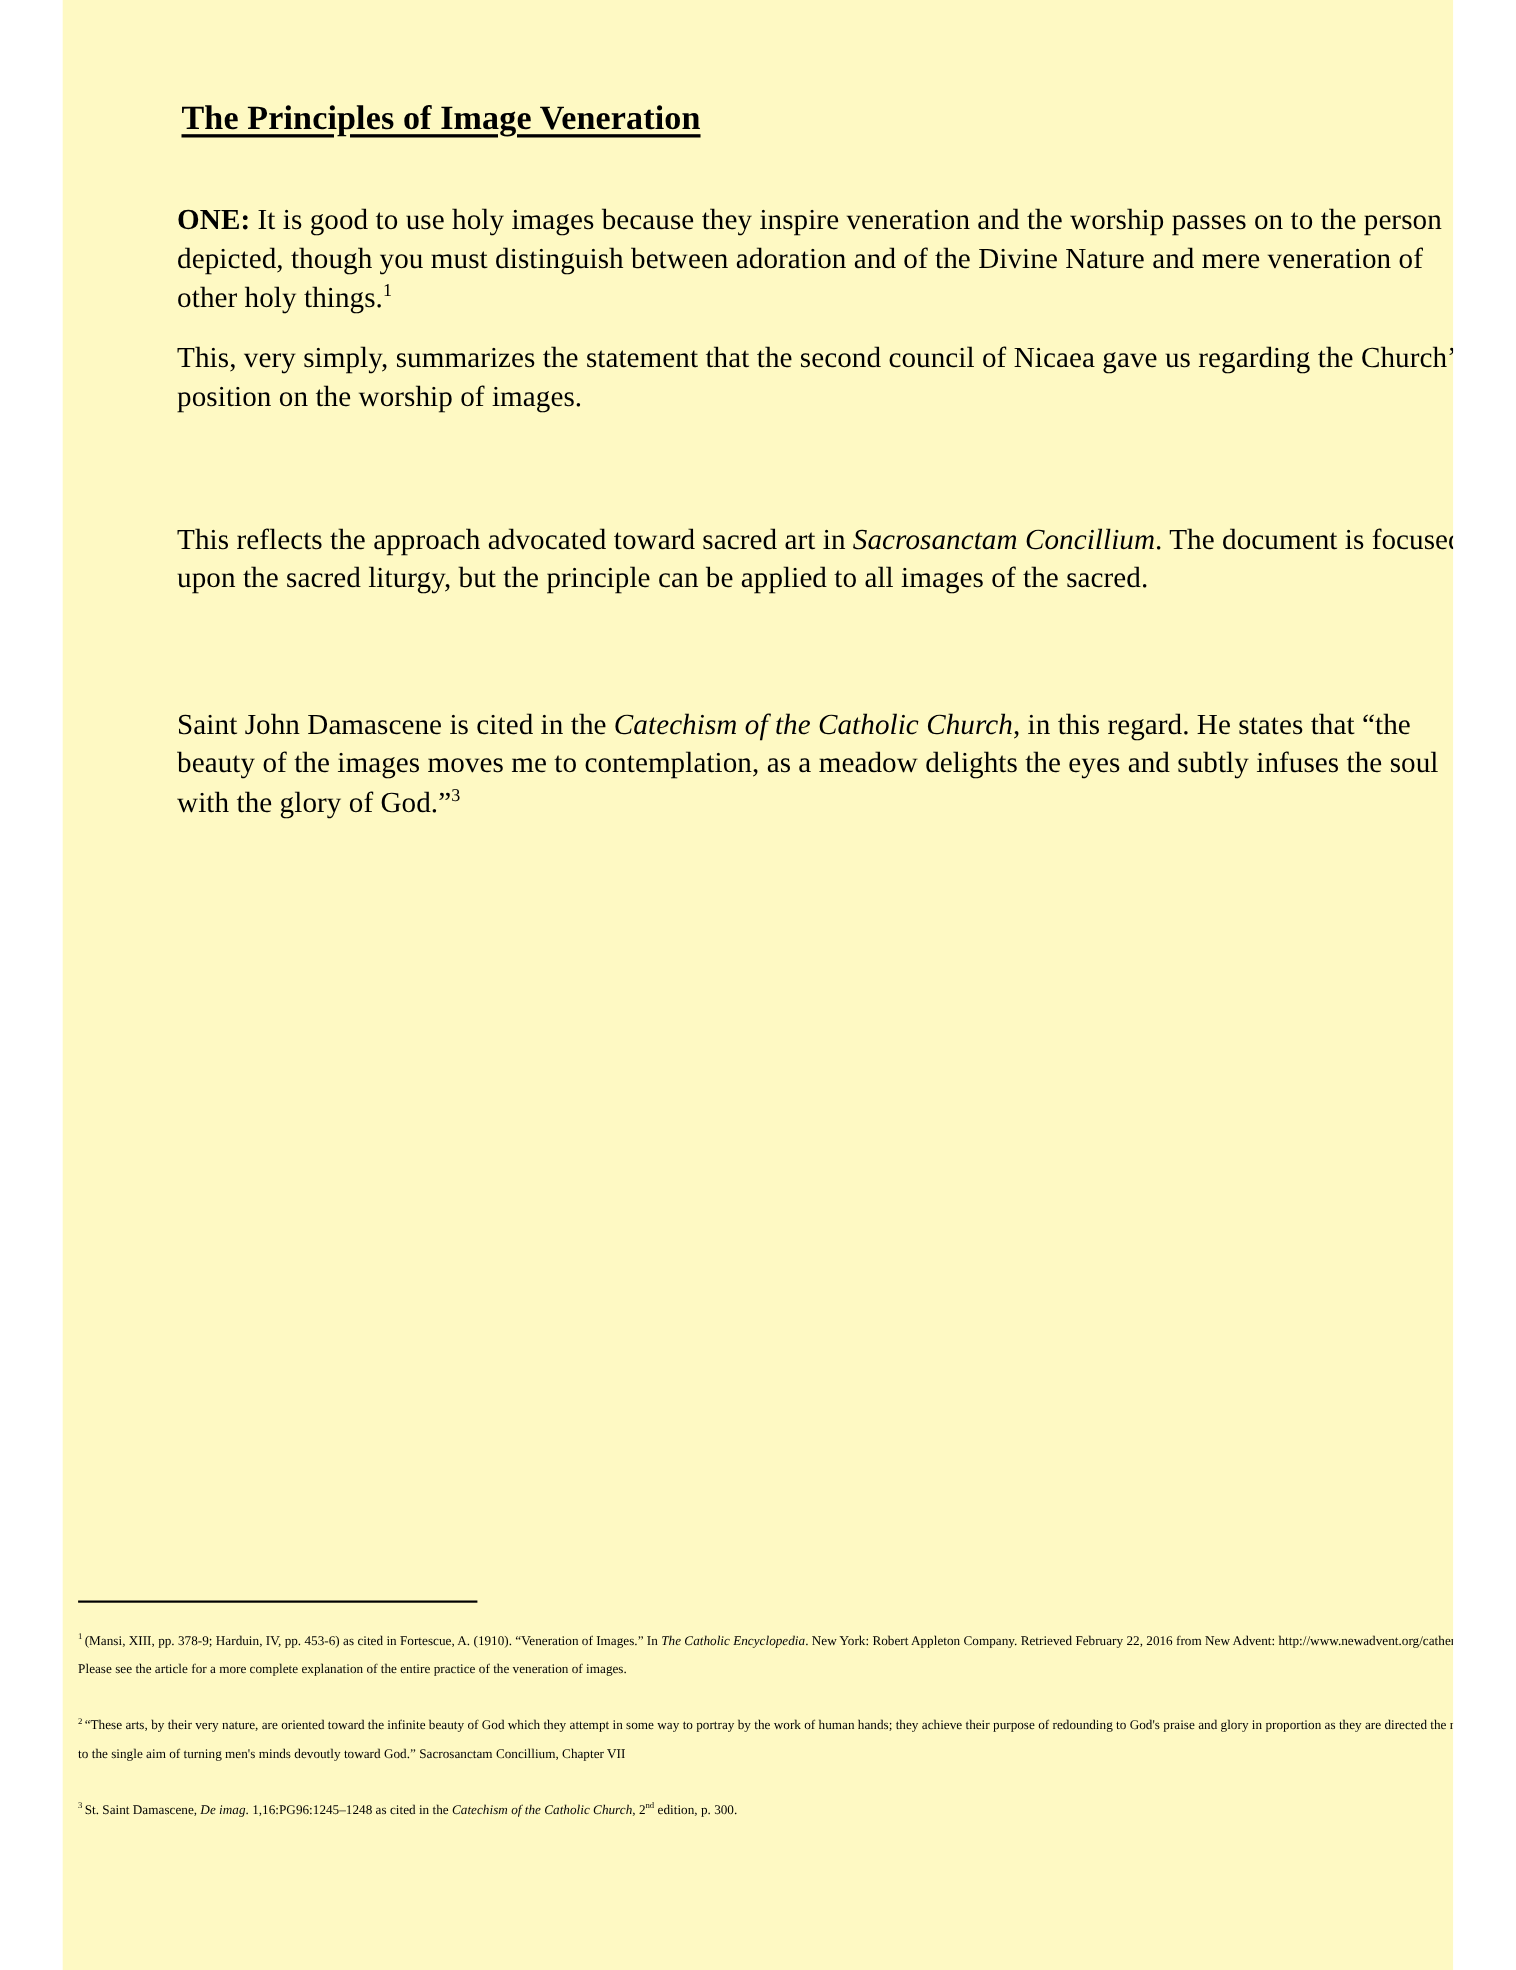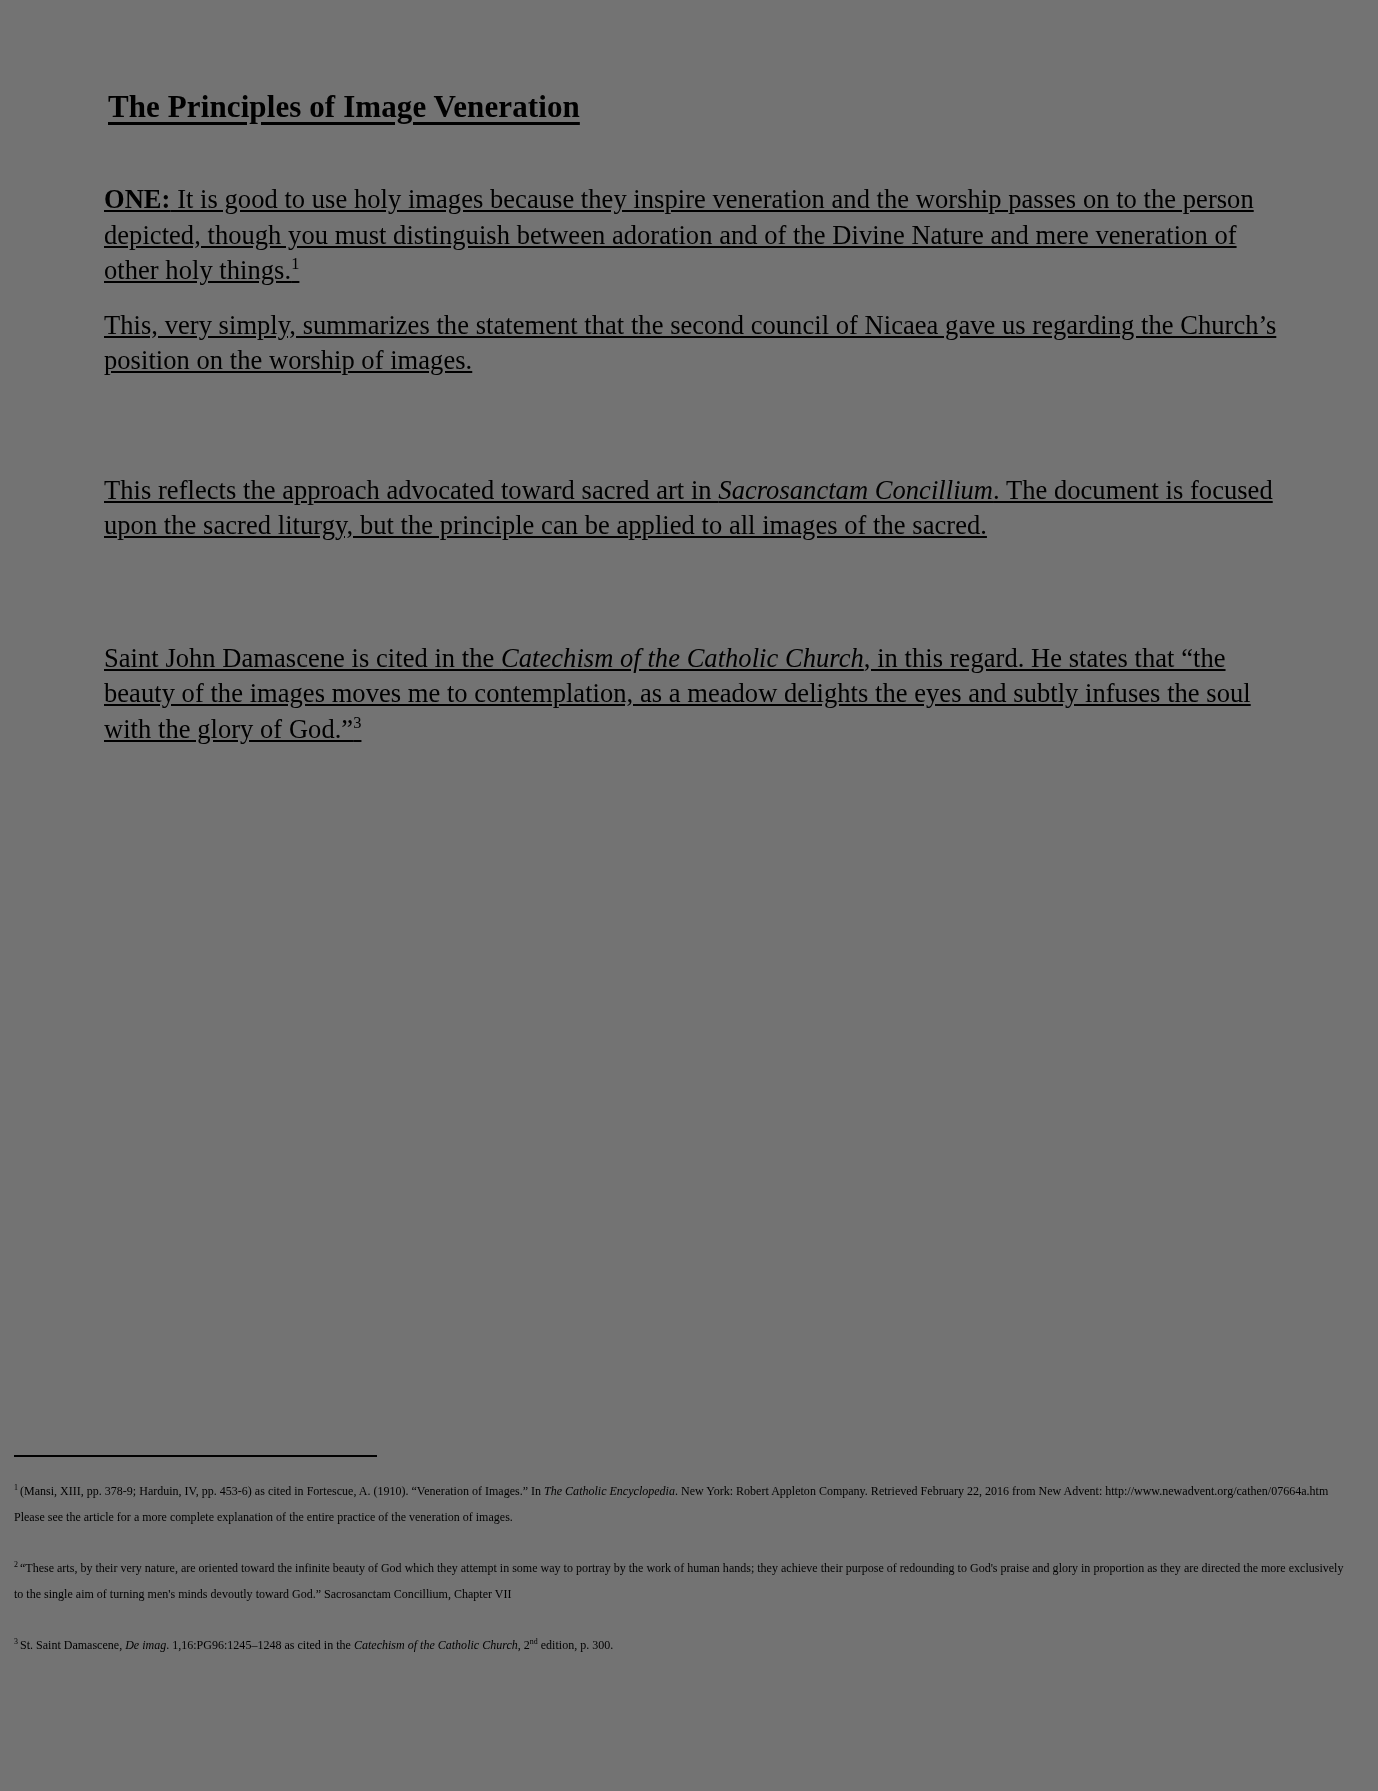--- a/index.html
+++ b/index.html
@@ -7,24 +7,24 @@
     margin: 0;
     padding: 0;
     background: #ffffff;
   }
   body {
     font-family: "Liberation Serif", "DejaVu Serif", serif;
     color: #000000;
   }
   .page {
     position: relative;
-    width: 1378px;
+    width: 1264px;
     height: 1791px;
     margin: 0 auto;
-    background: #737373;
+    background: #fef9c3;
     box-sizing: border-box;
     overflow: hidden;
   }
 
   
   .doc-title {
     position: absolute;
     left: 108px;
     top: 68px;
     font-size: 31px;
@@ -42,21 +42,20 @@
     top: 182px;
     width: 1190px;
   }
 
   .para {
     font-size: 26.5px;
     line-height: 35.5px;
     text-align: left;
     margin: 0 0 0 0;
     letter-spacing: 0.05px;
-    text-decoration: underline;
   }
 
   .para .lead {
     font-weight: bold;
   }
 
   .gap-small { height: 19px; }
   .gap-large { height: 75px; }
   .gap-xlarge { height: 78px; }
 

